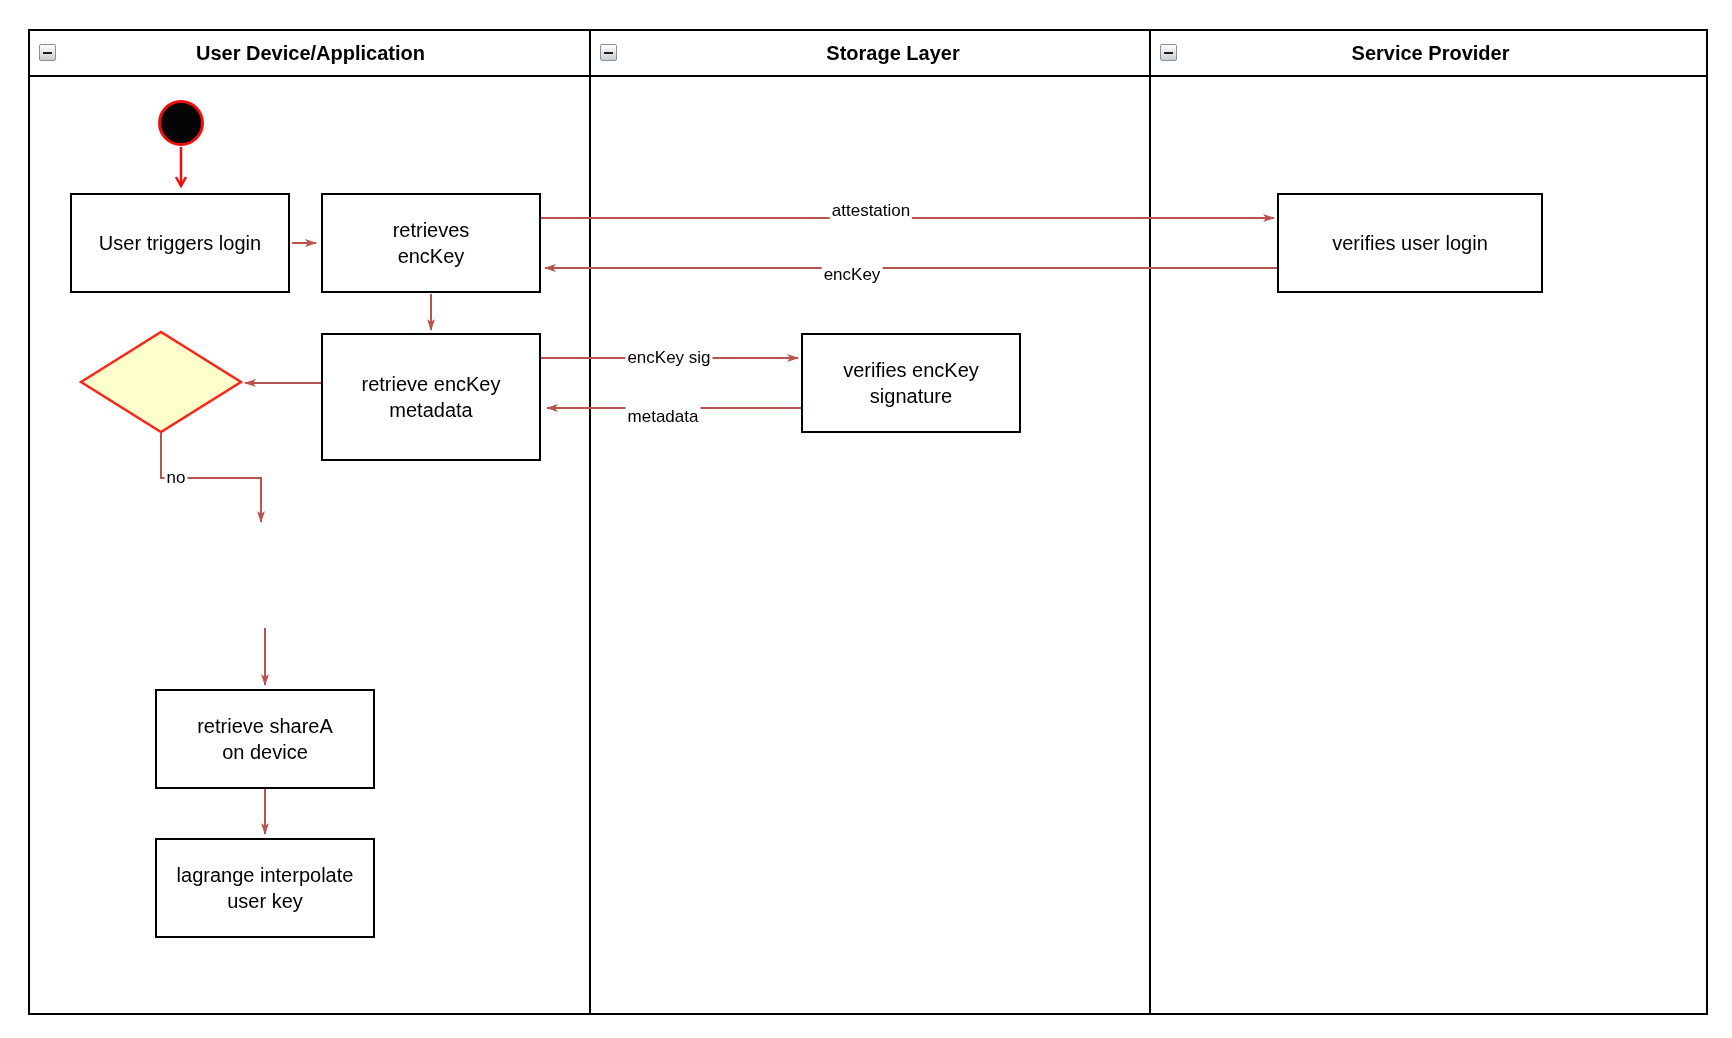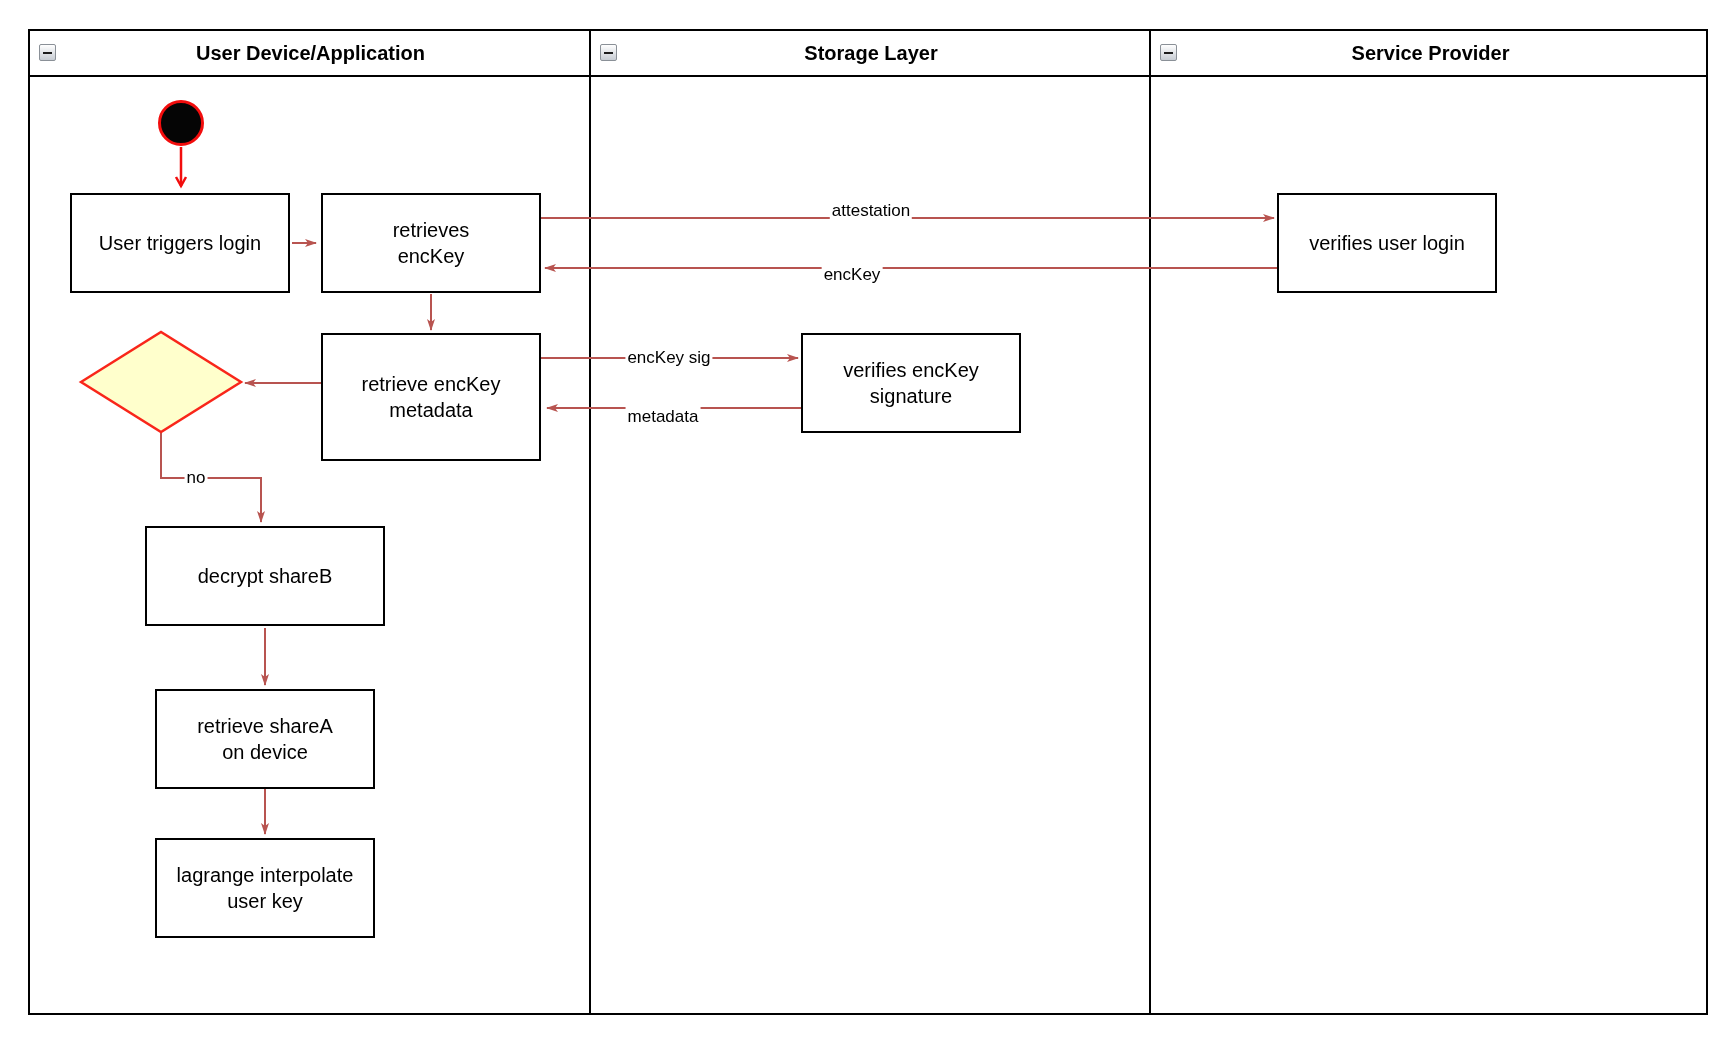--- a/index.html
+++ b/index.html
@@ -57,21 +57,21 @@
 <div class="canvas">
   <div class="pool">
 
     <div class="vline" style="left:559px;"></div>
     <div class="vline" style="left:1119px;"></div>
     <div class="hline-header"></div>
 
     <div class="lane-header" style="left:0; width:561px;">
       <span>User Device/Application</span>
     </div>
-    <div class="lane-header" style="left:561px; width:560px;">
+    <div class="lane-header" style="left:561px; width:560px;padding-left:22px;">
       <span>Storage Layer</span>
     </div>
     <div class="lane-header" style="left:1121px; width:559px;">
       <span>Service Provider</span>
     </div>
 
     <div class="collapse-btn" style="left:9px;">
         <div class="bar"></div>
       </div>
     <div class="collapse-btn" style="left:570px;">
@@ -117,34 +117,31 @@
 encKey</span>
   </div>
   <div class="node" style="left:321px; top:333px; width:220px; height:128px;">
     <span>retrieve encKey
 metadata</span>
   </div>
   <div class="node" style="left:801px; top:333px; width:220px; height:100px;">
     <span>verifies encKey
 signature</span>
   </div>
-  <div class="node" style="left:1277px; top:193px; width:220px; height:100px;">
+  <div class="node" style="left:1277px; top:193px; width:266px; height:100px;">
     <span>verifies user login</span>
-  </div>
-  <div class="node" style="left:145px; top:526px; width:240px; height:100px;">
-    <span>decrypt shareB</span>
   </div>
   <div class="node" style="left:155px; top:689px; width:220px; height:100px;">
     <span>retrieve shareA
 on device</span>
   </div>
   <div class="node" style="left:155px; top:838px; width:220px; height:100px;">
     <span>lagrange interpolate
 user key</span>
   </div>
 
 
   <div class="edge-label" style="left:871px; top:211px;">attestation</div>
   <div class="edge-label" style="left:852px; top:275px;">encKey</div>
   <div class="edge-label" style="left:669px; top:358px;">encKey sig</div>
   <div class="edge-label" style="left:663px; top:417px;">metadata</div>
-  <div class="edge-label" style="left:196px; top:478px;">no</div>
+  <div class="edge-label" style="left:176px; top:478px;">no</div>
 </div>
 
 </body></html>

